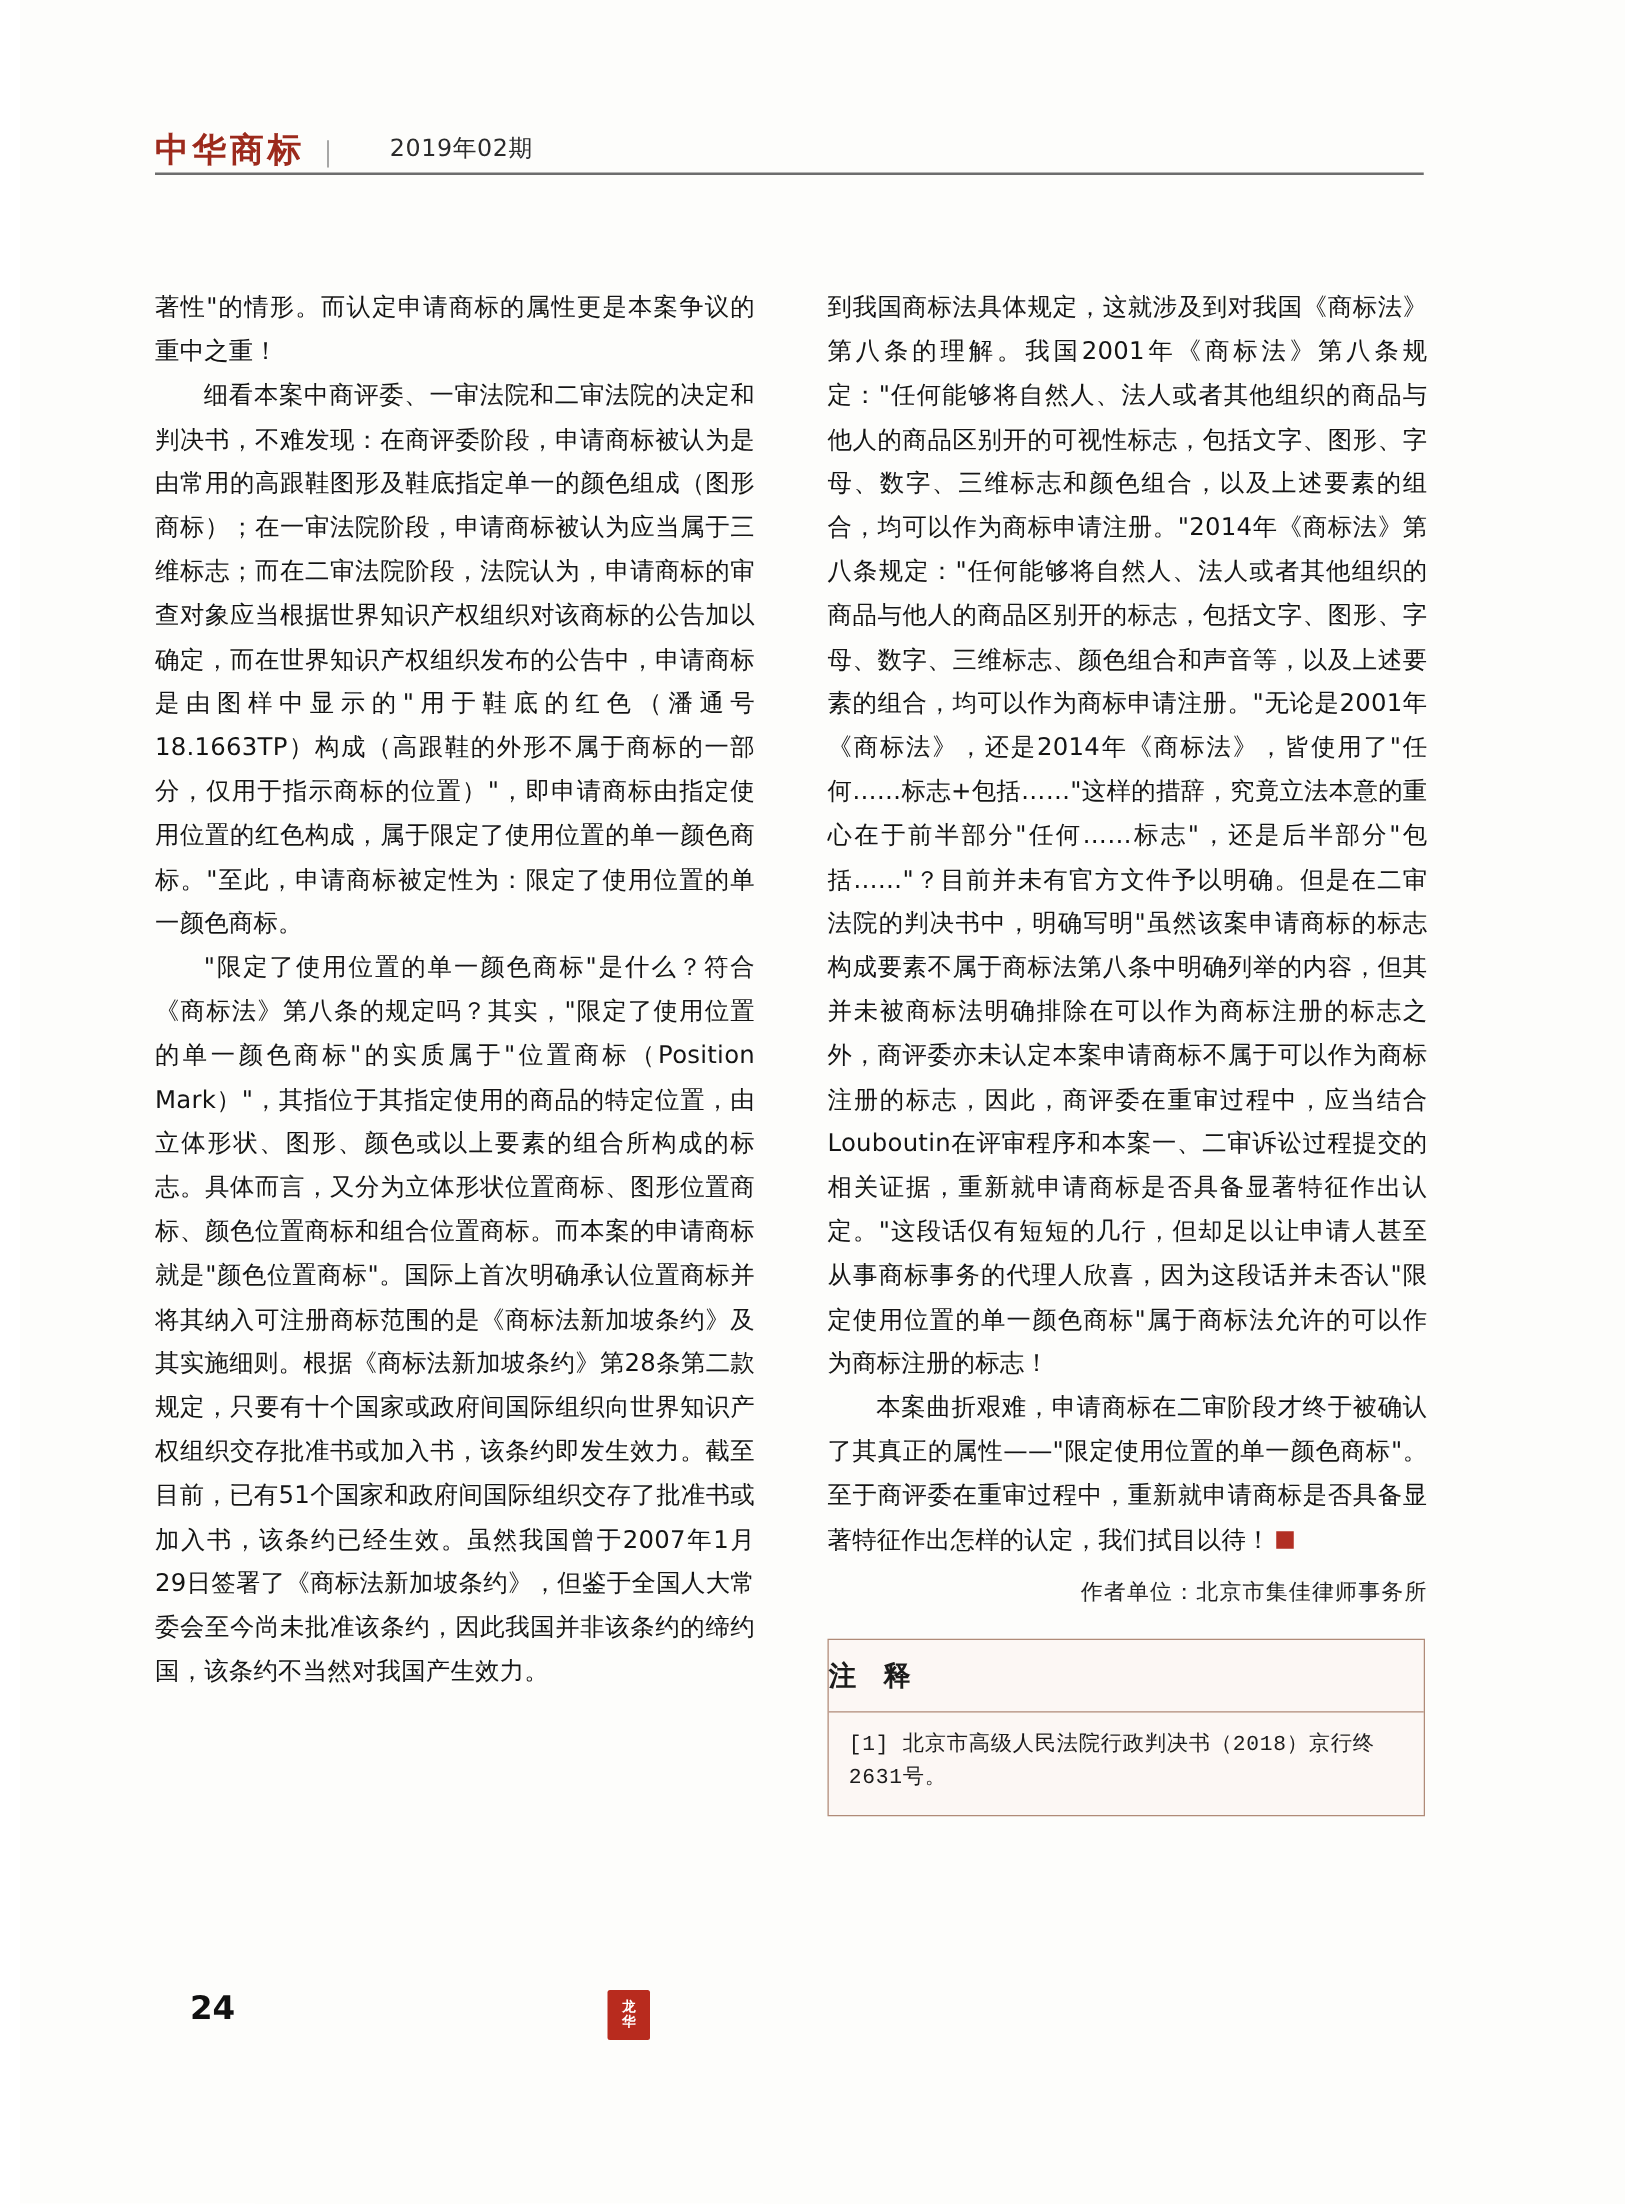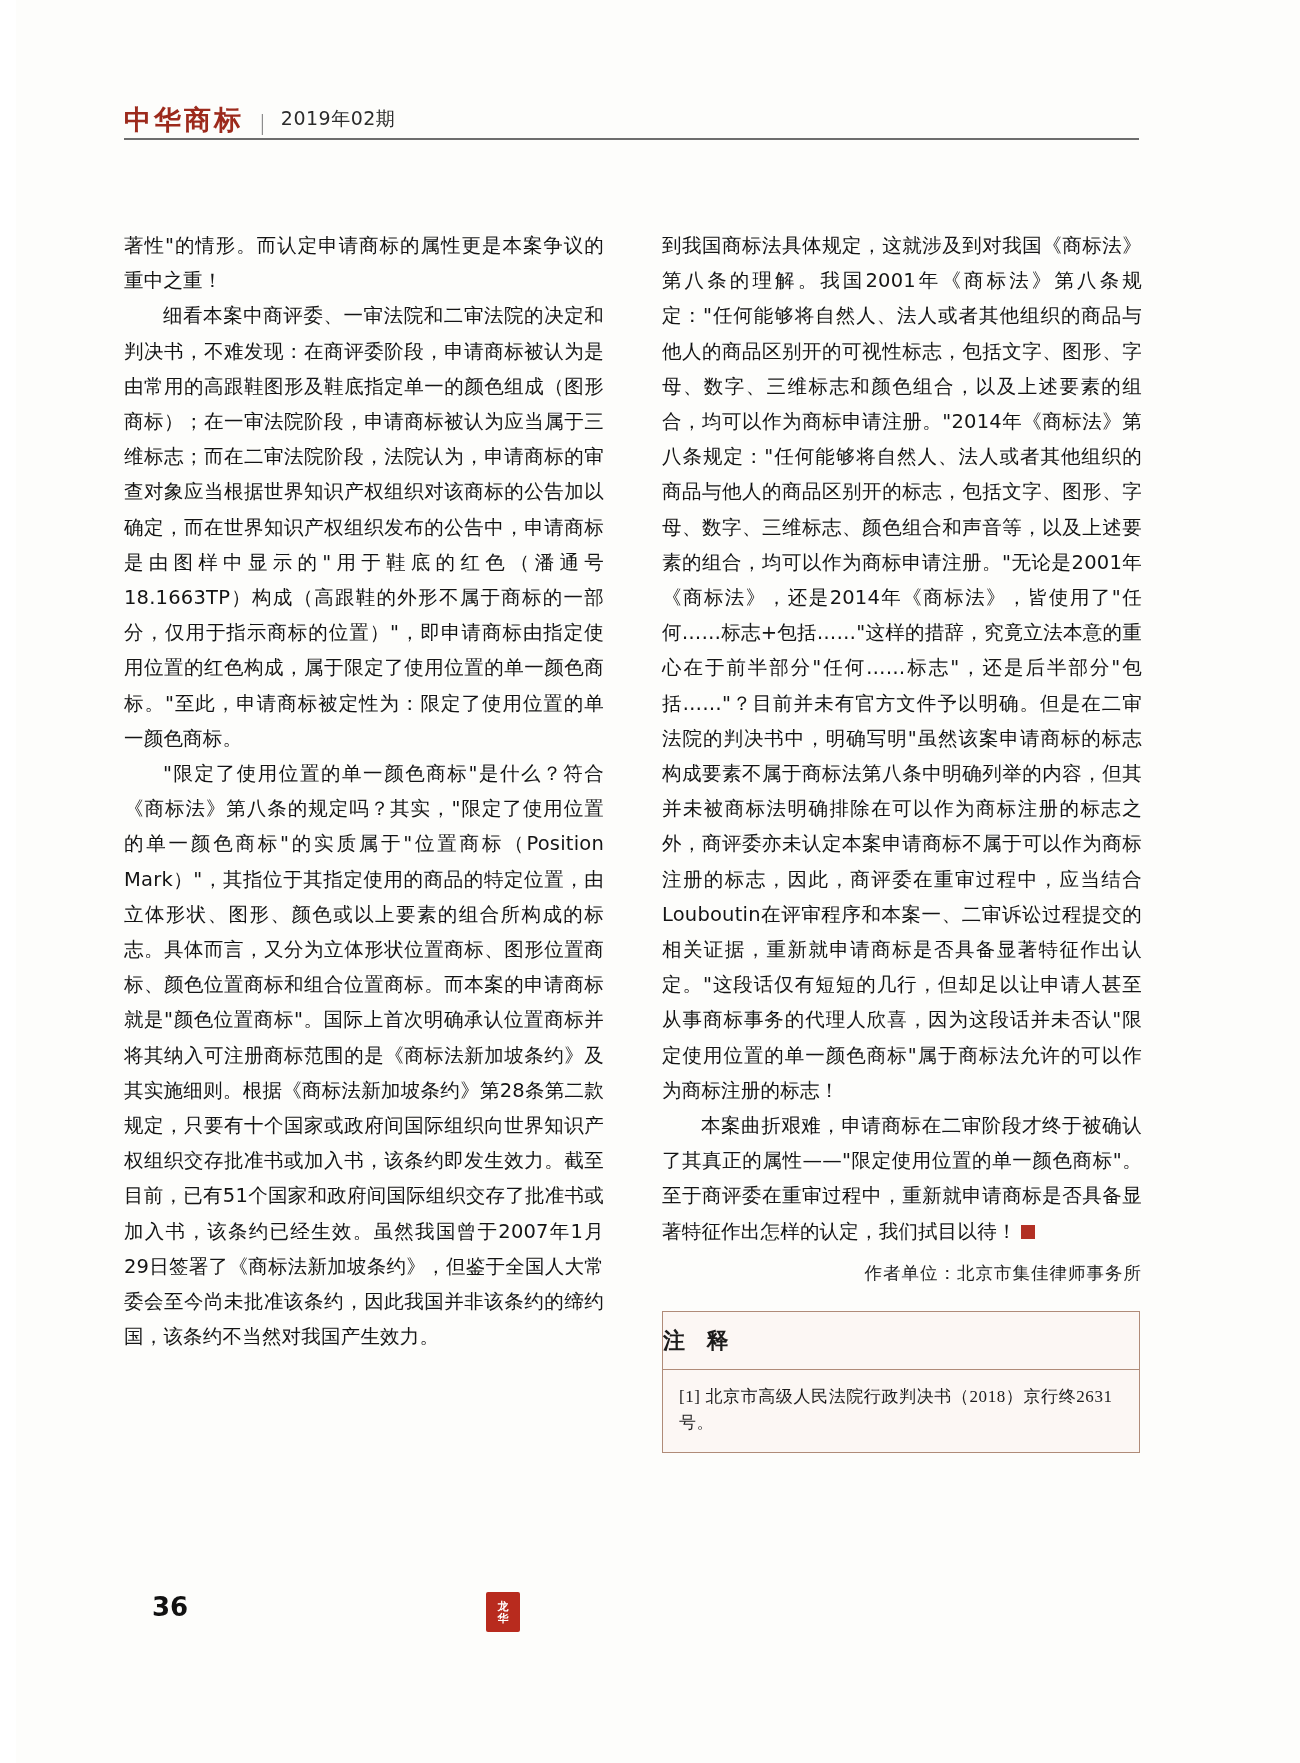--- a/index.html
+++ b/index.html
@@ -59,20 +59,21 @@
     padding-bottom: 4px;
     line-height: 1;
   }
   .issue {
     font-family: "DejaVu Sans", sans-serif;
     font-size: 19px;
     color: #2b2b2b;
     padding-bottom: 6px;
     letter-spacing: 0.5px;
     white-space: nowrap;
+    margin-left: 31px;
   }
 
   
   .columns {
     position: absolute;
     left: 108px;
     top: 228px;
     width: 1018px;
     display: flex;
     gap: 58px;
@@ -119,21 +120,21 @@
     font-size: 22px;
     letter-spacing: 8px;
     color: #1b1b1b;
     padding: 14px 0 13px 0;
     border-bottom: 1.2px solid #b08b78;
   }
   .notes-body {
     padding: 14px 16px 16px 16px;
   }
   .note-item {
-    font-family: Liberation Serif, serif;
+    font-family: Liberation Mono, monospace;
     font-size: 17px;
     line-height: 26px;
     color: #1b1b1b;
     letter-spacing: 0.6px;
   }
   .page-number {
     position: absolute;
     left: 136px;
     top: 1592px;
     font-family: "DejaVu Sans", sans-serif;
@@ -223,21 +224,21 @@
       <div class="notes-box">
         <div class="notes-title">注 释</div>
         <div class="notes-body">
           <div class="note-item">[1] 北京市高级人民法院行政判决书（2018）京行终2631号。</div>
         </div>
       </div>
     </div>
 
   </div>
 
-  <div class="page-number">36</div>
+  <div class="page-number">24</div>
 
   <div class="footer-logo-wrap">
     <div class="footer-seal">
       <span>龙</span>
       <span>华</span>
     </div>
   </div>
 
 </div>
 

